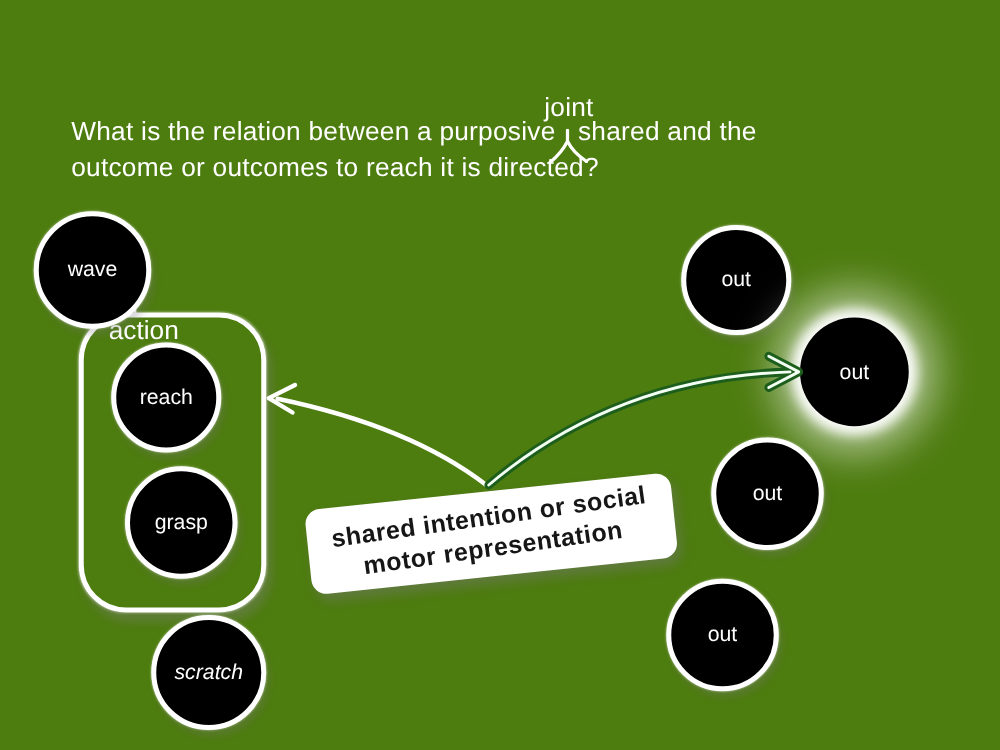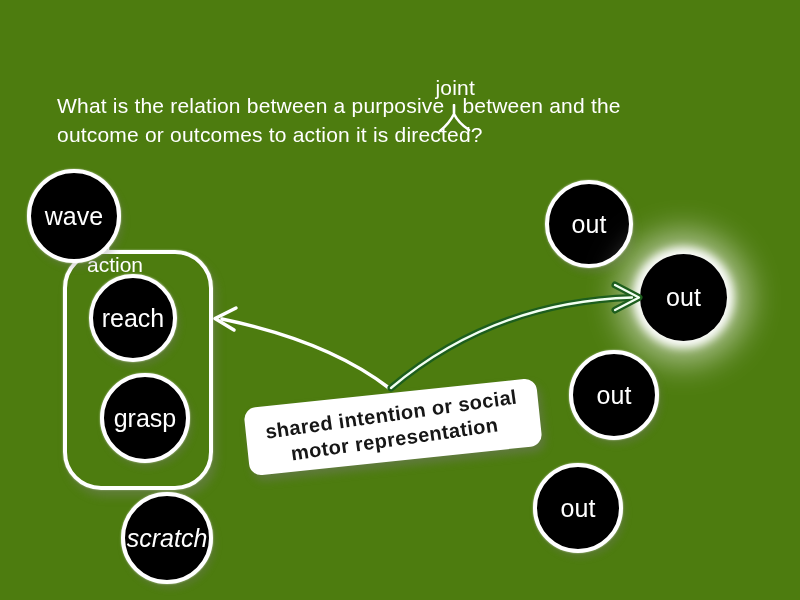--- a/index.html
+++ b/index.html
@@ -46,21 +46,21 @@
   
   .circle {
     position: absolute;
     box-sizing: border-box;
     border: 4px solid #fff;
     border-radius: 50%;
     background: #000;
     display: flex;
     align-items: center;
     justify-content: center;
-    font-size: 25px;
+    font-size: 17px;
     color: #fff;
     box-shadow: 0 0 2px rgba(255,255,255,0.7), 3px 5px 6px rgba(120,120,120,0.28);
   }
   .c-wave    { left: 27px;  top: 169px; width: 94px; height: 94px; }
   .c-reach   { left: 89px;  top: 274px; width: 88px; height: 88px; }
   .c-grasp   { left: 100px; top: 373px; width: 90px; height: 90px; }
   .c-scratch { left: 121px; top: 492px; width: 92px; height: 92px; font-style: italic; }
   .c-out1    { left: 545px; top: 180px; width: 88px; height: 88px; }
   .c-out3    { left: 569px; top: 350px; width: 90px; height: 90px; }
   .c-out4    { left: 533px; top: 463px; width: 90px; height: 90px; }
@@ -124,22 +124,22 @@
   }
 </style>
 </head>
 <body>
 
 <div class="slide">
 
   <div class="question">
     <div><span>What is the relation between a purposive</span><span class="insert-point"><span class="insert-word">joint</span><svg class="insert-caret" width="36" height="34" viewBox="0 0 36 34">
           <path d="M 18,1 L 18,10 M 18,10 C 14,18 10,22 4,27 M 18,10 C 22,18 27,22 33,26" fill="none" stroke="#ffffff" stroke-width="2.6" stroke-linecap="round"></path>
-        </svg></span><span>between and the</span></div>
-    <div>outcome or outcomes to action it is directed?</div>
+        </svg></span><span>shared and the</span></div>
+    <div>outcome or outcomes to reach it is directed?</div>
   </div>
 
   <div class="group-rect"></div>
   <div class="group-label">
     <div class="gl1">joint</div>
     <div class="gl2">action</div>
   </div>
 
   <div class="circle c-wave">
     <span>wave</span>

